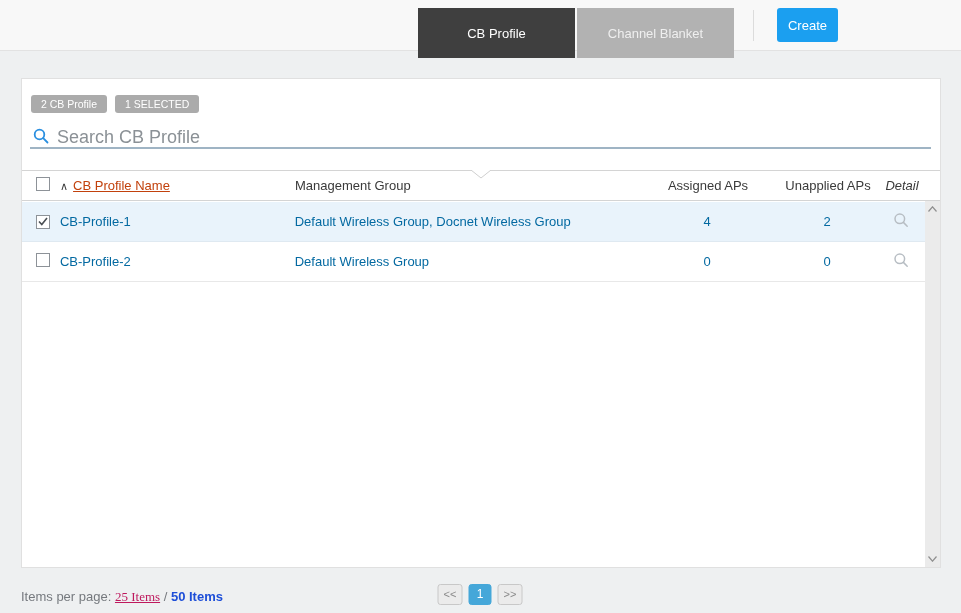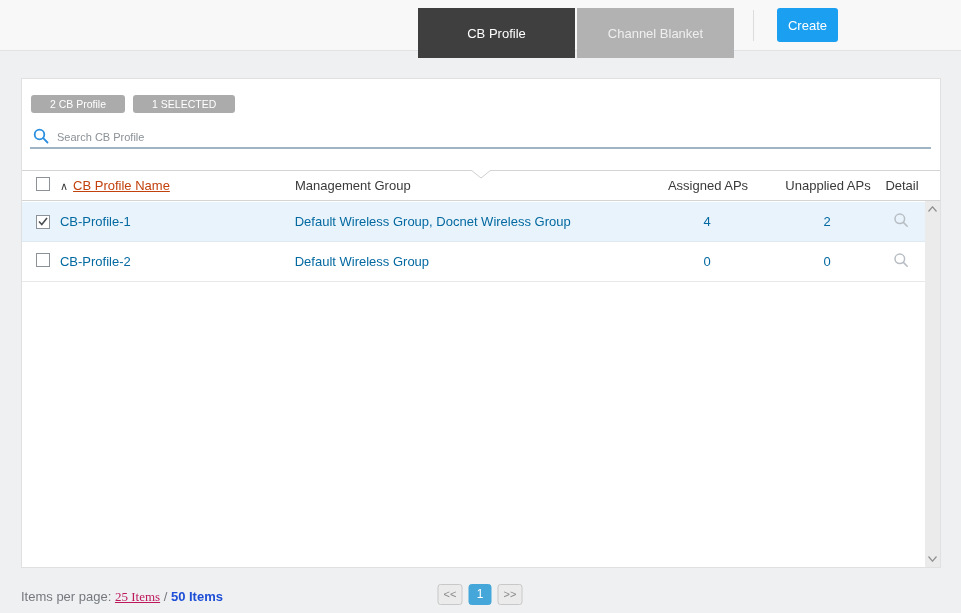--- a/index.html
+++ b/index.html
@@ -16,39 +16,39 @@
               border:none; border-radius:3px; font-size:13px; cursor:pointer; }
   .btn-create { left:777px; width:61px; }
   .btn-apply  { left:847px; width:95px; }
 
   
   .panel { position:absolute; left:21px; top:78px; width:920px; height:490px;
            background:#ffffff; border:1px solid #e0e0e0; }
 
   .badges { position:absolute; top:16px; left:9px; display:flex; gap:8px; }
   .badge { background:#ababab; color:#ffffff; font-size:10.5px; line-height:18px;
-           padding:0 19px; border-radius:3px; white-space:nowrap; }
+           padding:0 10px; border-radius:3px; white-space:nowrap; }
 
   .search-row { position:absolute; top:48px; left:8px; width:901px; height:22px;
                 border-bottom:2px solid #9fb4c4; display:flex; align-items:center; }
   .search-icon { width:16px; height:16px; margin:0 8px 2px 3px; flex:0 0 auto; }
-  .search-input { border:none; outline:none; flex:1; font-size:11px; color:#c2410c; background:transparent; height:20px; }
+  .search-input { border:none; outline:none; flex:1; font-size:18px; color:#c2410c; background:transparent; height:20px; }
   .search-input::placeholder { color:#8b9196; opacity:1; }
 
   .thead { position:absolute; top:91px; left:0; width:918px; height:31px;
            border-top:1px solid #d4d4d4; border-bottom:1px solid #d4d4d4;
            display:flex; align-items:center; font-size:13px; color:#3a3a3a; }
   .notch { position:absolute; top:-1px; left:449px; width:20px; height:9px; }
 
   .c1 { width:38px;  padding-left:14px; }
   .c2 { width:235px; }
   .c3 { width:343px; }
   .c4 { width:140px; text-align:center; }
   .c5 { width:100px; text-align:center; }
-  .c6 { width:48px;  text-align:center; }
+  .c6 { width:48px;  text-align:center;font-style:italic; }
 
   .sort-caret { font-size:11px; color:#3a3a3a; margin-right:5px; }
   .sort-link { text-decoration:underline; color:#c2410c; cursor:pointer; }
 
   .tbody { position:absolute; top:123px; left:0; width:903px; }
   .trow { display:flex; align-items:center; height:40px; font-size:13px; color:#0369a1;
           border-bottom:1px solid #e8e8e8; background:#ffffff; cursor:default; }
   .trow.selected { background:#e9f3fb; border-bottom:1px solid #dfe9f1; }
 
   .checkbox { width:14px; height:14px; border:1px solid #8d9298; background:#ffffff;

